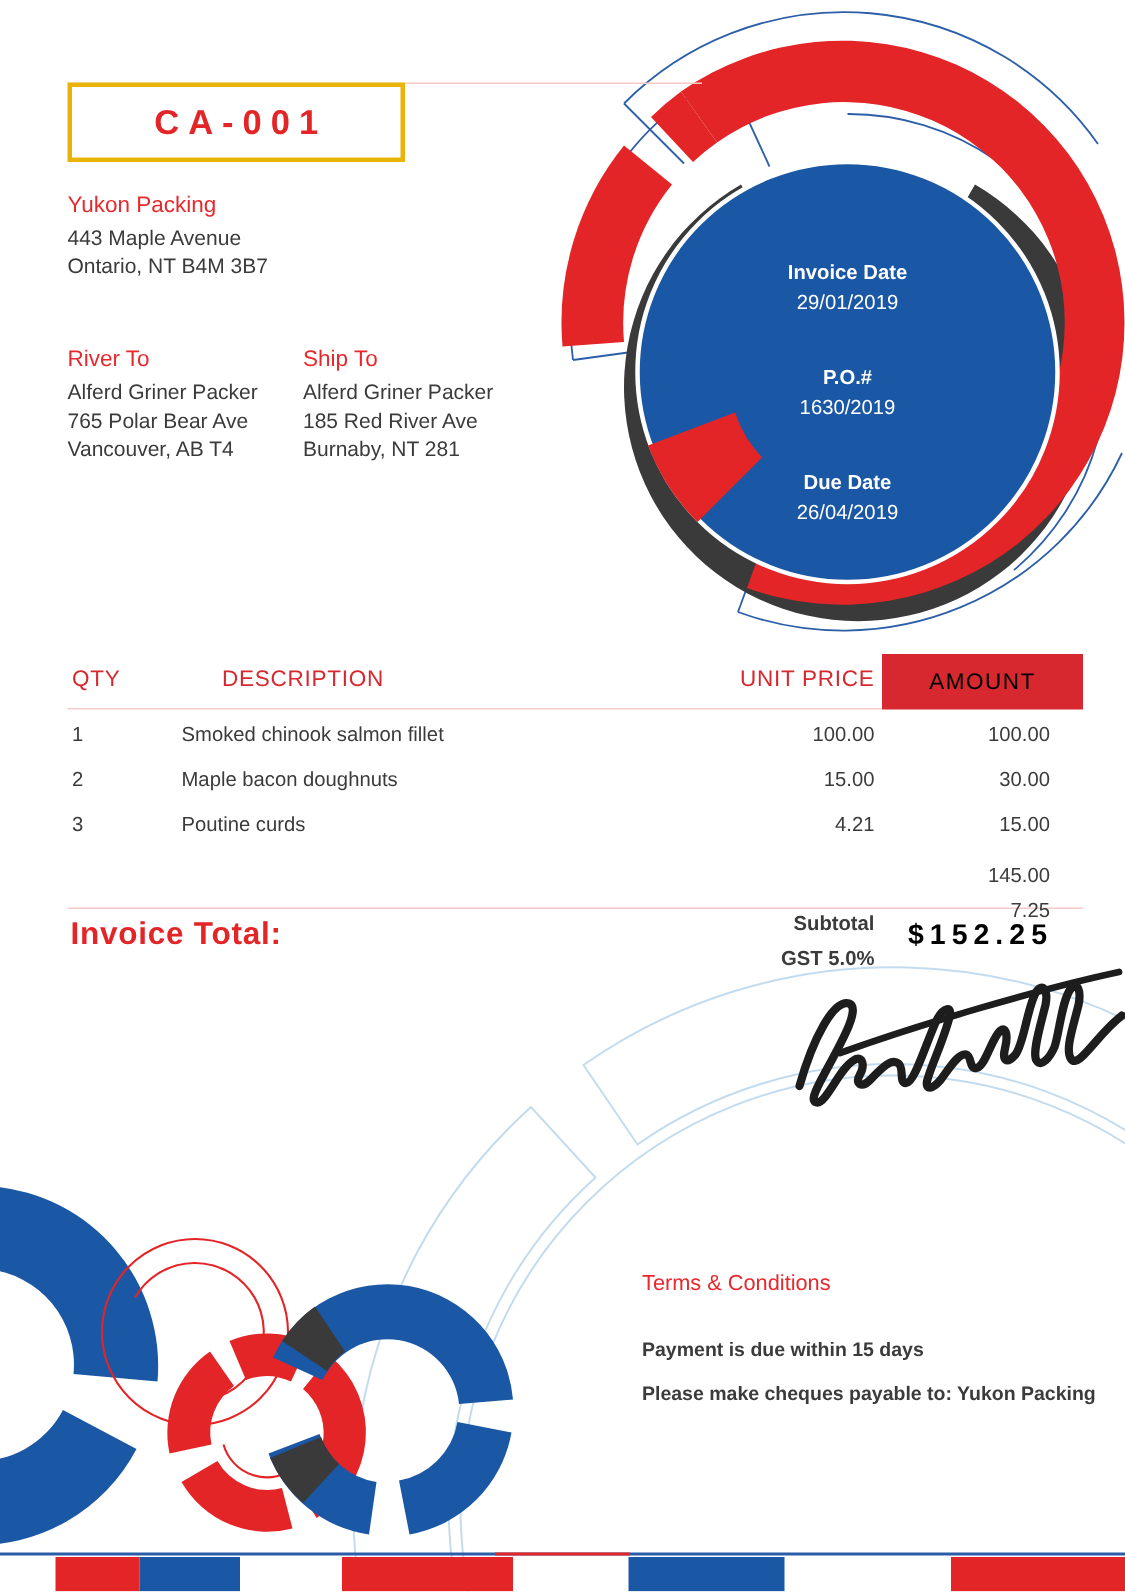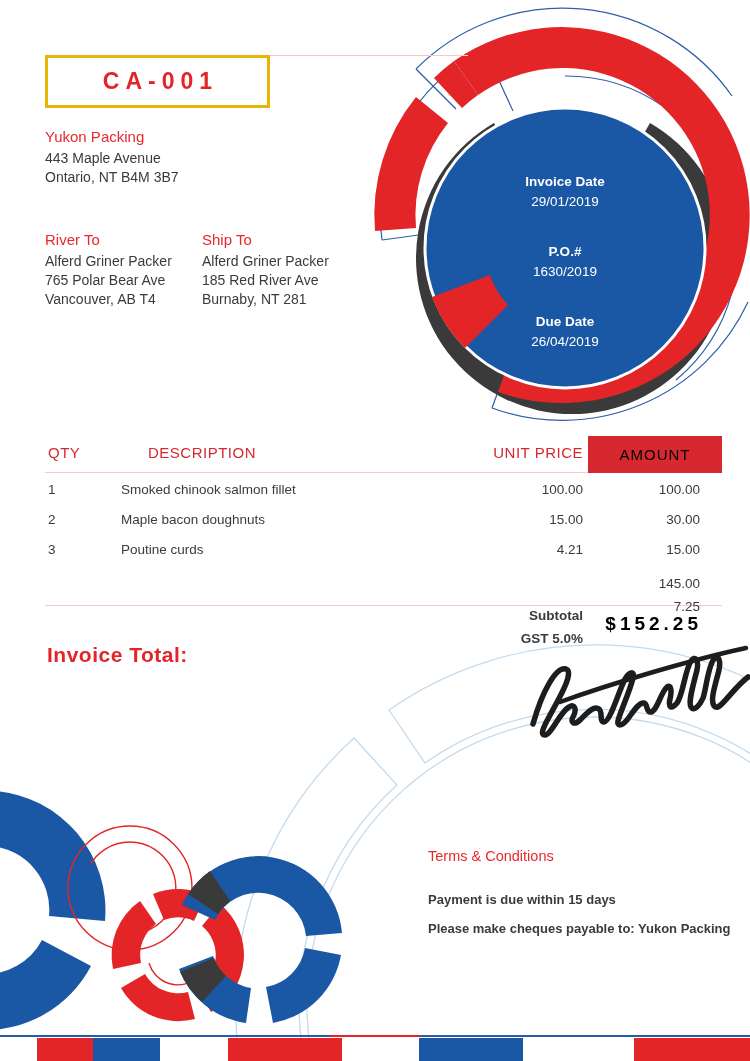--- a/index.html
+++ b/index.html
@@ -32,21 +32,21 @@
   #h-amt-box span{color:#000000;font-size:15px;letter-spacing:1px;}
   #head-rule{position:absolute;left:0;top:36px;width:543px;height:1px;background:#f3cdc9;}
   .trow{position:relative;height:30px;font-size:13.5px;}
   .trow .c{position:absolute;top:0;line-height:30px;}
   .c-qty{left:3px;} .c-desc{left:76px;} .c-unit{right:139px;} .c-amt{right:22px;}
   .trow1{margin-top:2px;}
   .sumrow{position:relative;height:23px;font-size:13.5px;}
   .sumrow .lab{position:absolute;right:139px;top:0;line-height:23px;font-weight:bold;margin-top:32px;}
   .sumrow .val{position:absolute;right:22px;top:0;line-height:23px;}
   #total-rule{position:absolute;left:45px;top:605px;width:677px;height:1px;background:#f6cbc7;}
-  #total-label{left:47px;top:611px;color:#e32528;font-size:21px;font-weight:bold;letter-spacing:0.5px;margin-top:32px;}
+  #total-label{left:47px;top:611px;color:#e32528;font-size:21px;font-weight:bold;letter-spacing:0.5px;}
   #total-value{left:422px;top:613px;width:280px;text-align:right;color:#000000;font-size:19px;
                font-weight:bold;letter-spacing:4px;}
   
   #terms{left:428px;top:848px;}
   #terms .title{color:#e8282c;font-size:14.5px;margin-bottom:28px;}
   #terms .line{font-size:13px;font-weight:bold;margin-bottom:14px;}
   
   #bar-line{position:absolute;left:0;top:1035px;width:750px;height:2px;background:#2b5ca8;z-index:2;}
   #bar-line .redseg{position:absolute;left:330px;top:0;width:90px;height:2px;background:#e32528;}
   #bar{position:absolute;left:0;top:1038px;width:750px;height:23px;background:#fff;z-index:2;}

